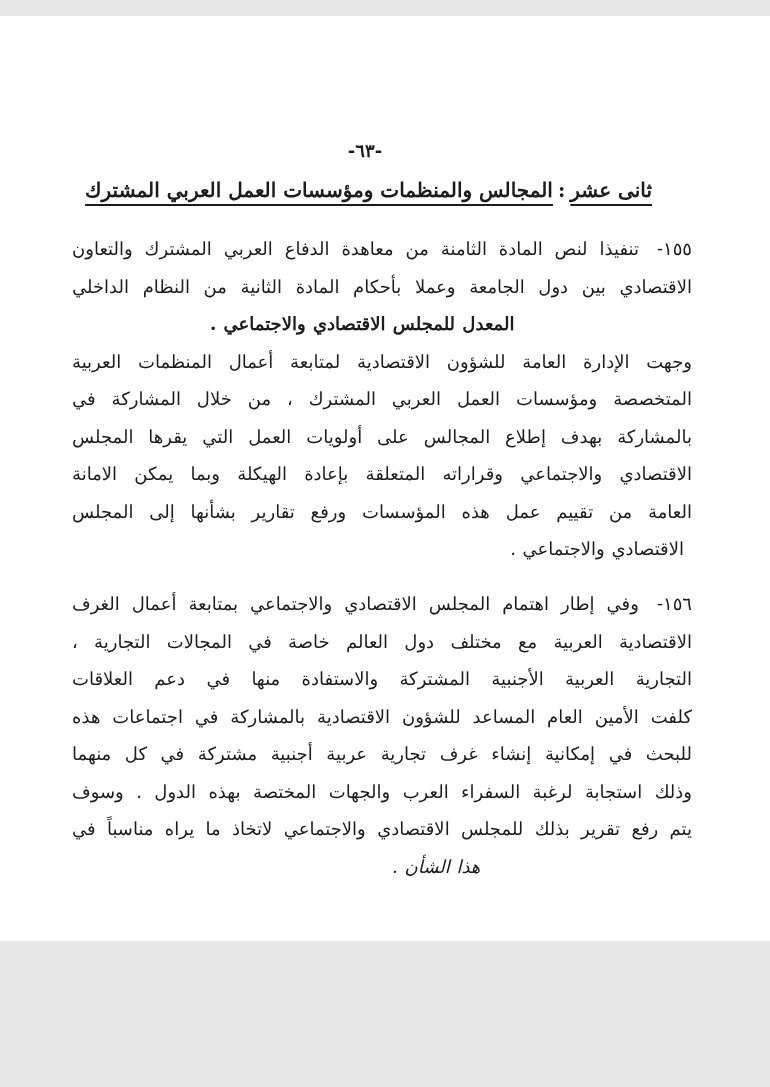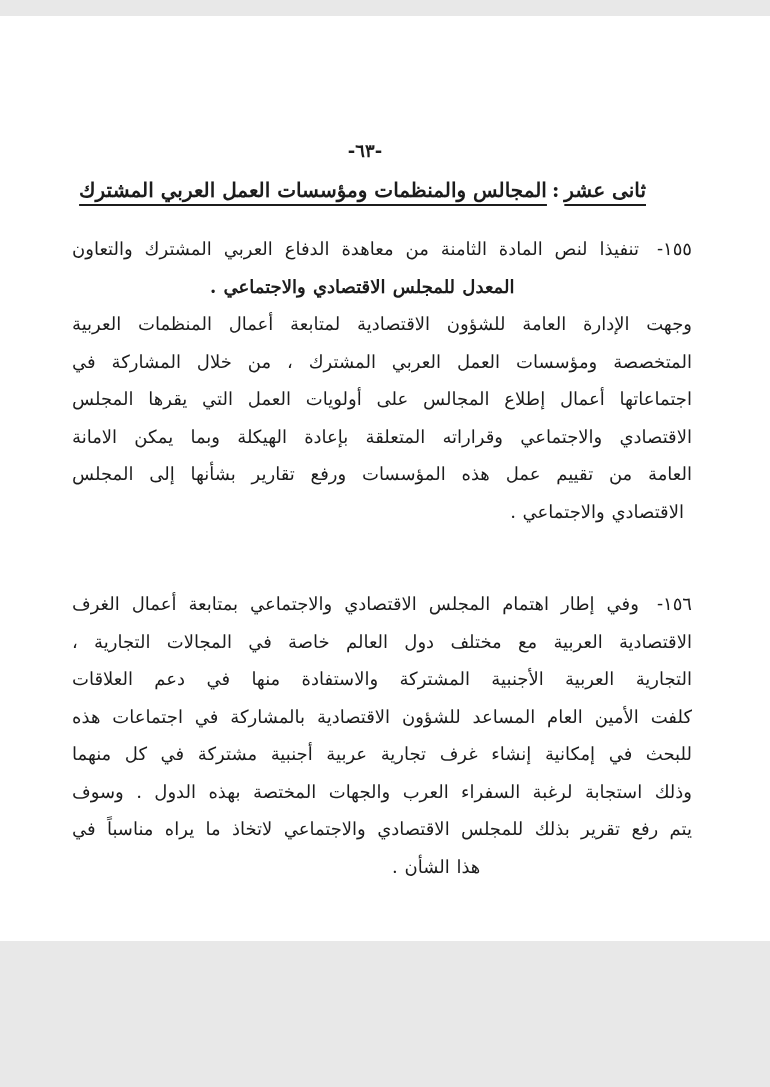--- a/index.html
+++ b/index.html
@@ -12,21 +12,21 @@
     font-family:"DejaVu Serif","Liberation Serif",serif;
     direction:rtl;
     overflow:hidden;
   }
   .pagenum{
     position:absolute;top:124px;left:0;right:40px;
     text-align:center;
     font-size:18px;font-weight:bold;letter-spacing:1px;
   }
   .heading{
-    position:absolute;top:162px;right:124px;
+    position:absolute;top:162px;right:118px;
     font-size:20px;font-weight:bold;white-space:nowrap;
   }
   .heading .u{
     text-decoration:underline;
     text-underline-offset:7px;
     text-decoration-thickness:1.5px;
   }
   .heading .colon{padding:0 5px;}
   .para{
     position:absolute;left:72px;right:78px;
@@ -44,38 +44,40 @@
     padding-left:138px;
     font-weight:bold;
   }
   .ln.short-right{         
     text-align:right;text-align-last:right;
     padding-right:8px;
   }
   .ln.short-mid{           
     text-align:right;text-align-last:left;
     padding-left:320px;
+    font-style:italic;
   }
   .pnum{padding-left:6px;}
 </style>
 </head>
 <body>
 
 <div class="page">
 
   <div class="pagenum">-٦٣-</div>
 
   <div class="heading"><span class="u">ثانى عشر</span><span class="colon">:</span><span class="u">المجالس والمنظمات ومؤسسات العمل العربي المشترك</span></div>
 
   <div class="para" id="p155">
     <div class="ln"><span class="pnum">١٥٥-</span> <span>تنفيذا لنص المادة الثامنة من معاهدة الدفاع العربي المشترك والتعاون</span></div>
+    <div class="ln">الاقتصادي بين دول الجامعة وعملا بأحكام المادة الثانية من النظام الداخلي</div>
     <div class="ln short-left">المعدل للمجلس الاقتصادي والاجتماعي .</div>
     <div class="ln">وجهت الإدارة العامة للشؤون الاقتصادية لمتابعة أعمال المنظمات العربية</div>
     <div class="ln">المتخصصة ومؤسسات العمل العربي المشترك ، من خلال المشاركة في</div>
-    <div class="ln">اجتماعاتها أعمال إطلاع المجالس على أولويات العمل التي يقرها المجلس</div>
+    <div class="ln">بالمشاركة بهدف إطلاع المجالس على أولويات العمل التي يقرها المجلس</div>
     <div class="ln">الاقتصادي والاجتماعي وقراراته المتعلقة بإعادة الهيكلة وبما يمكن الامانة</div>
     <div class="ln">العامة من تقييم عمل هذه المؤسسات ورفع تقارير بشأنها إلى المجلس</div>
     <div class="ln short-right">الاقتصادي والاجتماعي .</div>
   </div>
 
   <div class="para" id="p156">
     <div class="ln"><span class="pnum">١٥٦-</span> <span>وفي إطار اهتمام المجلس الاقتصادي والاجتماعي بمتابعة أعمال الغرف</span></div>
     <div class="ln">الاقتصادية العربية مع مختلف دول العالم خاصة في المجالات التجارية ،</div>
     <div class="ln">التجارية العربية الأجنبية المشتركة والاستفادة منها في دعم العلاقات</div>
     <div class="ln">كلفت الأمين العام المساعد للشؤون الاقتصادية بالمشاركة في اجتماعات هذه</div>

